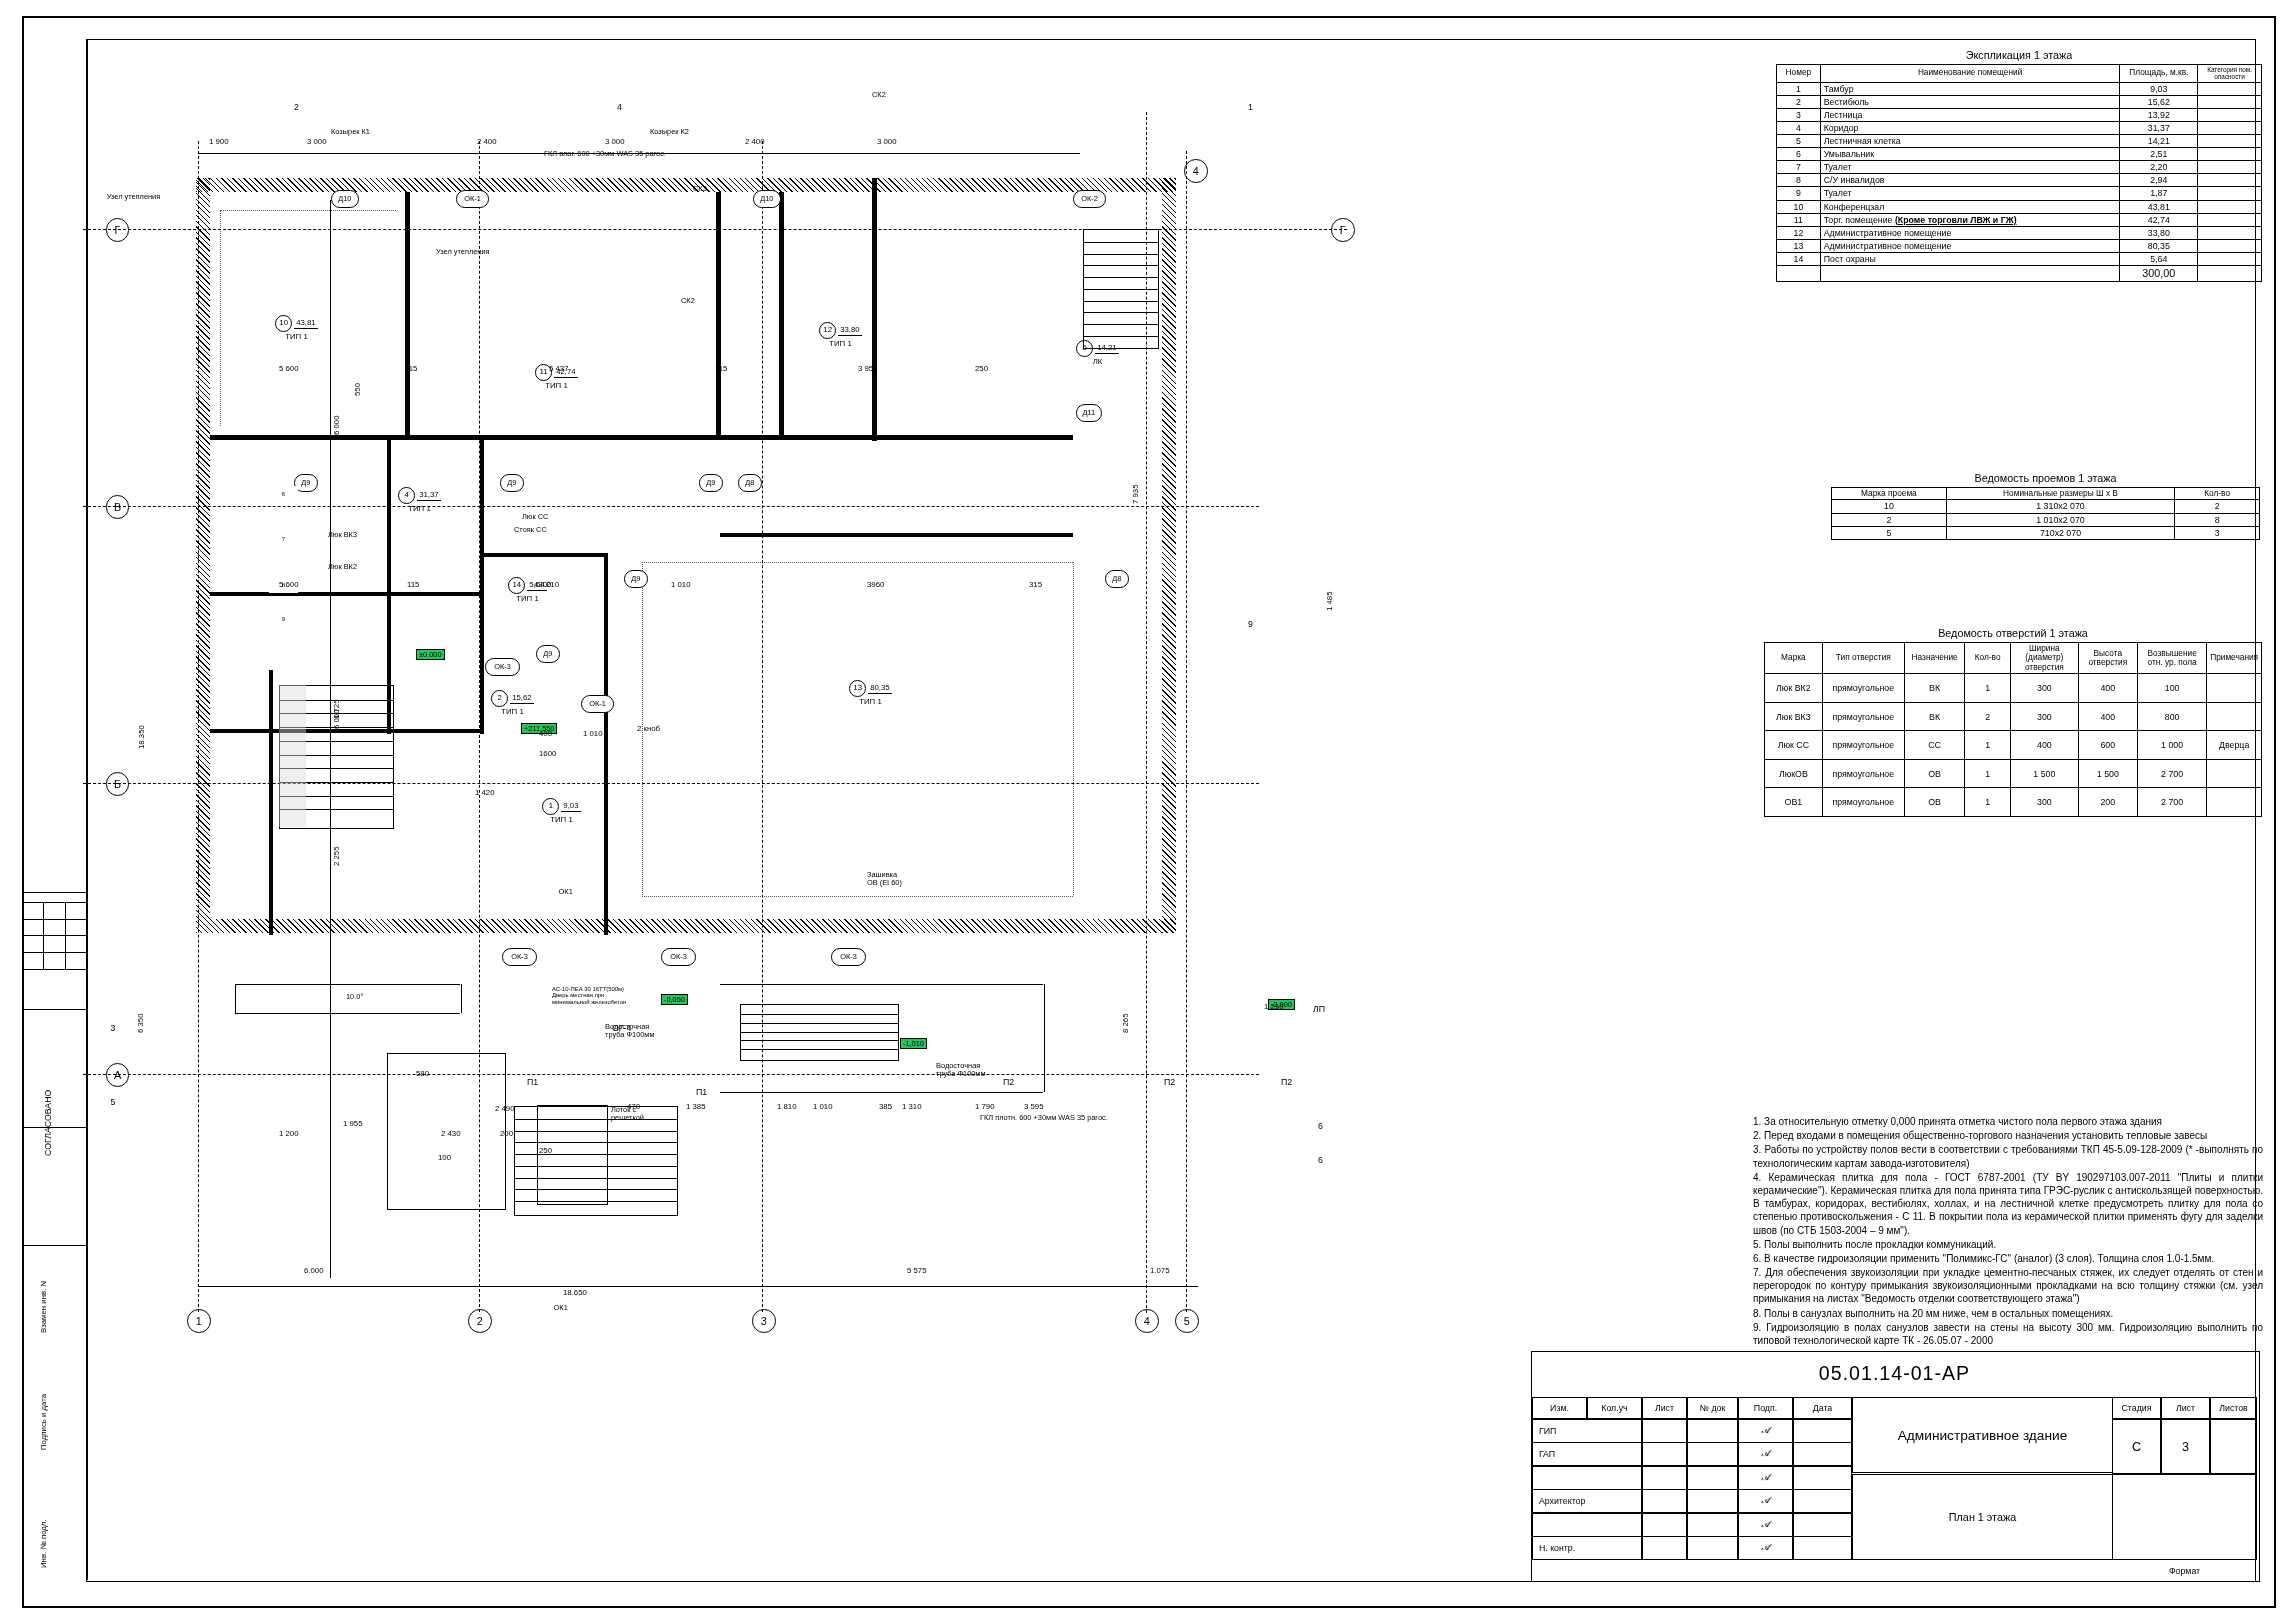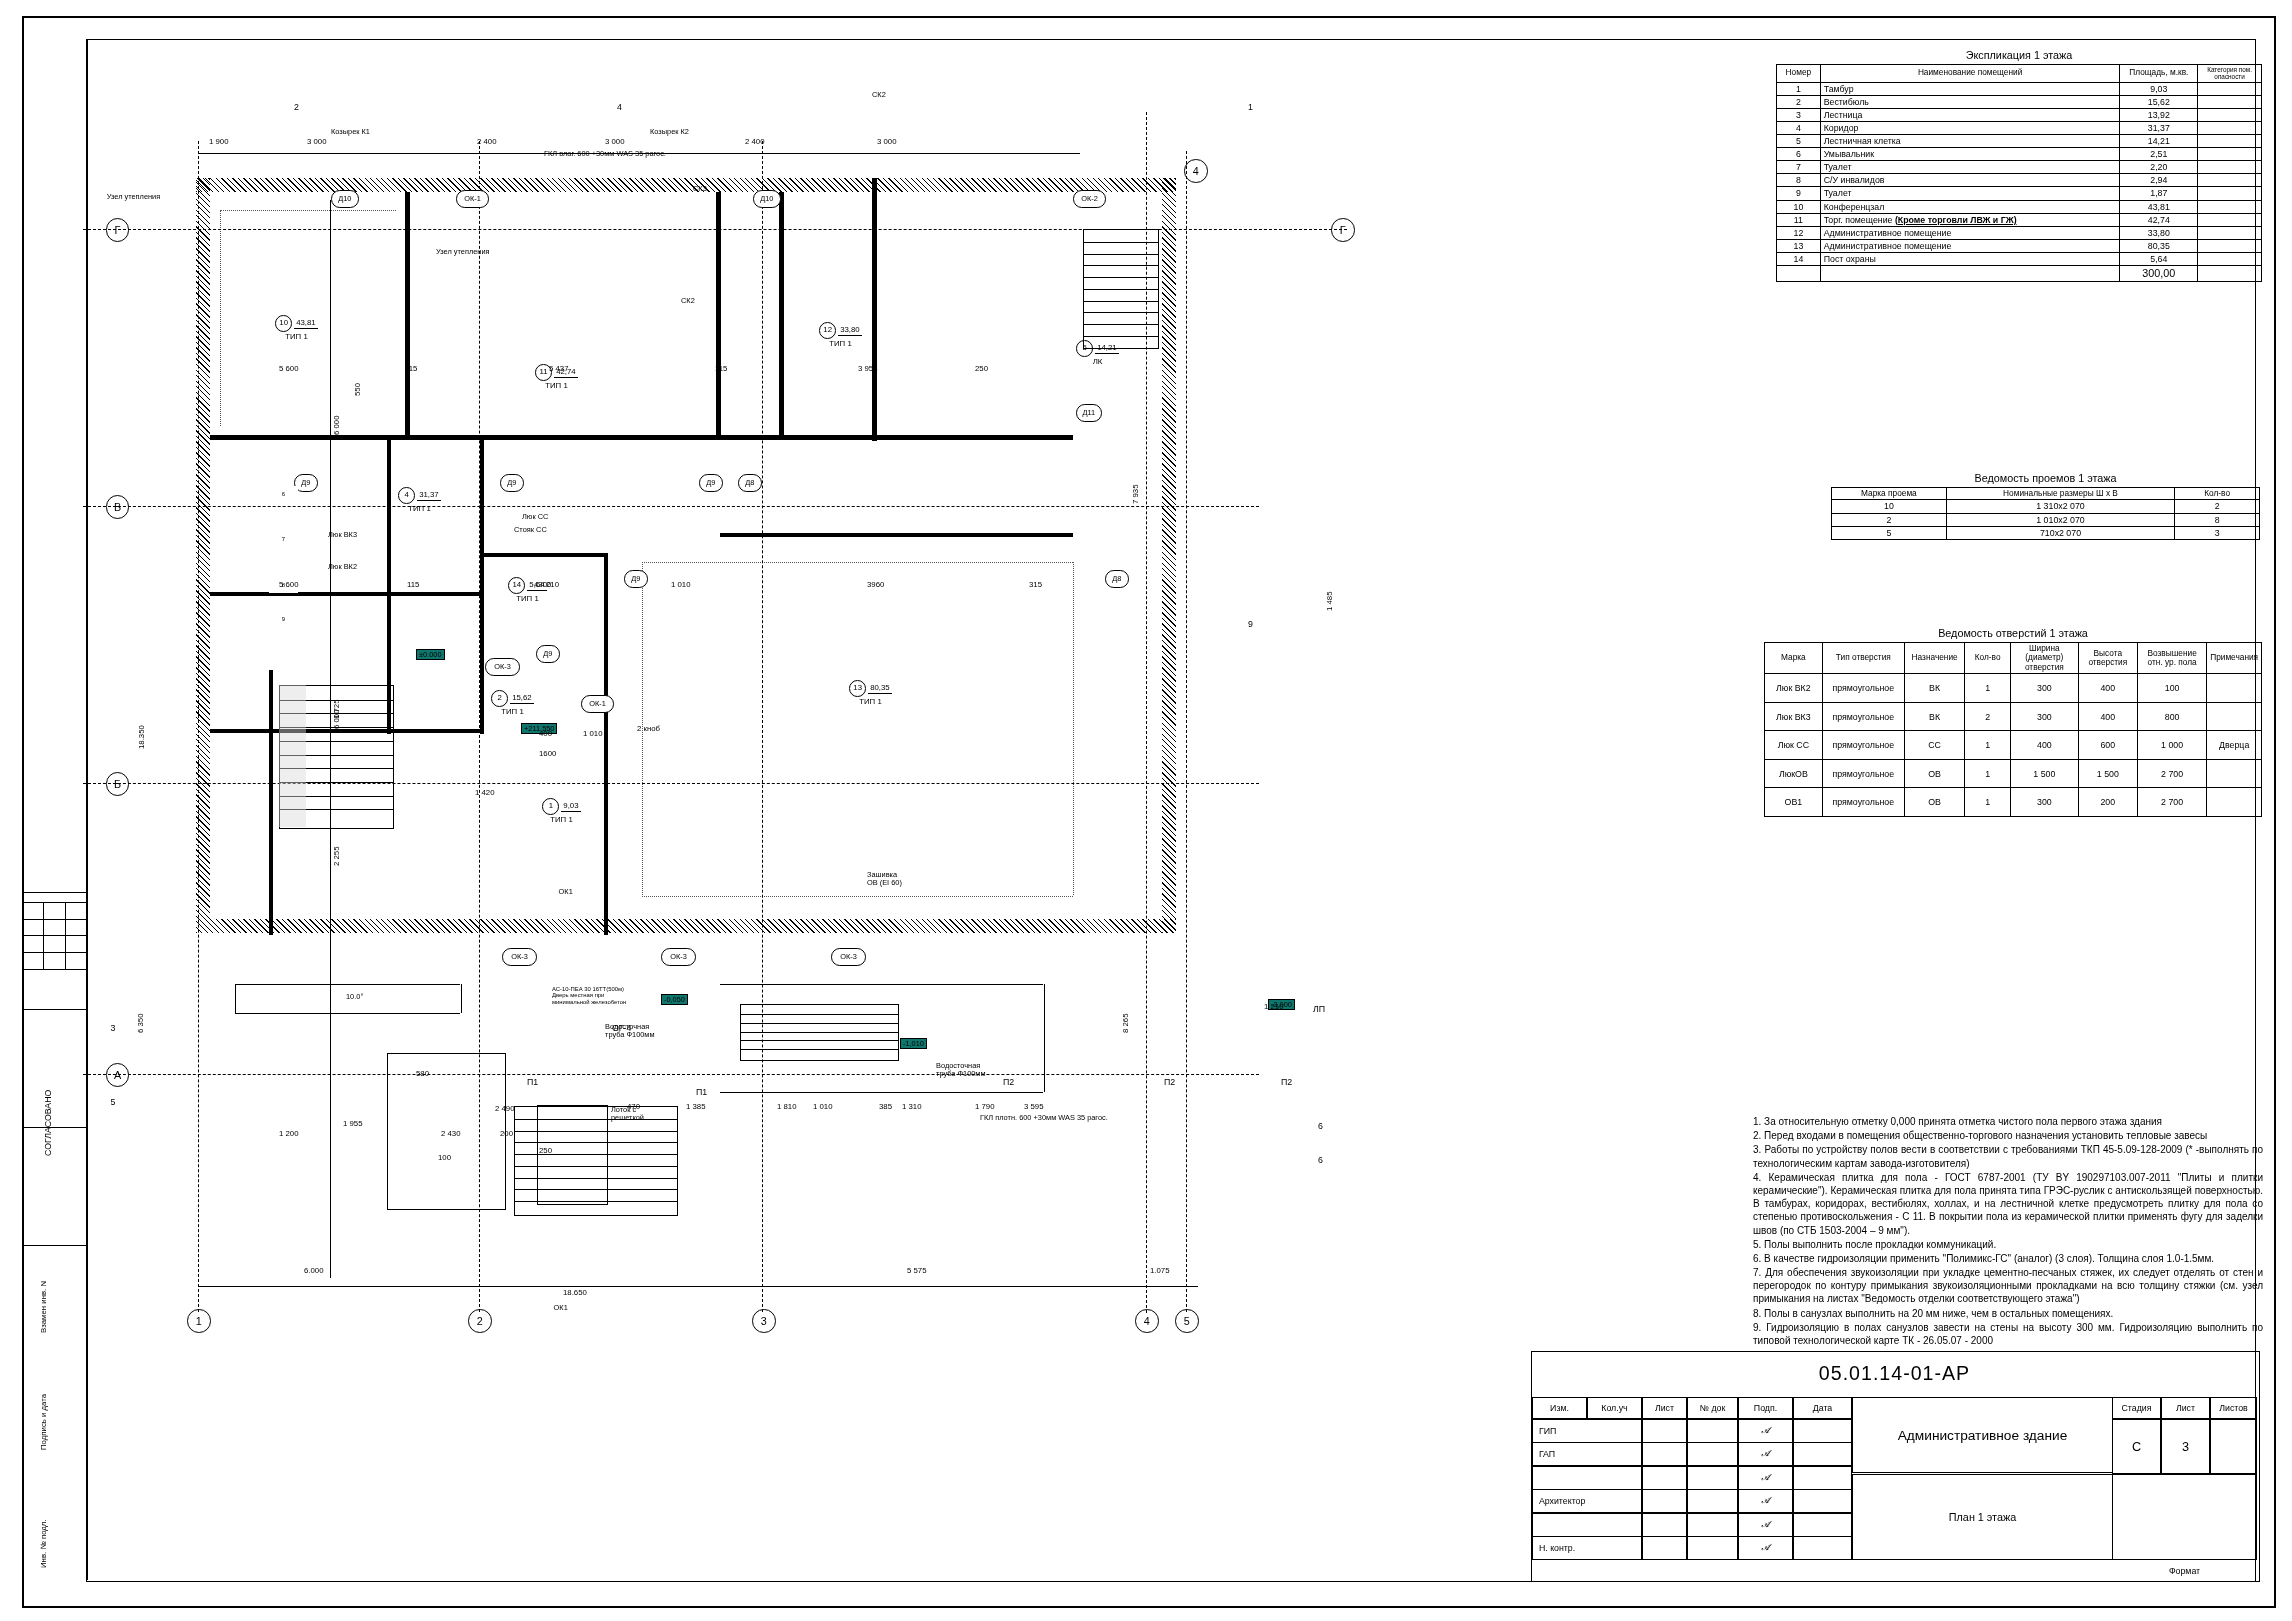--- a/index.html
+++ b/index.html
@@ -48,21 +48,21 @@
   .axis{position:absolute;border:1.2px solid #000;border-radius:50%;background:#fff;display:flex;align-items:center;justify-content:center;font-size:10.8px;}
   .tag{position:absolute;font-size:7.4px;white-space:nowrap;}
   .tag9{position:absolute;font-size:8.8px;white-space:nowrap;}
   .dim{position:absolute;font-size:7.8px;white-space:nowrap;}
   .dimv{position:absolute;font-size:7.8px;white-space:nowrap;transform-origin:0 0;transform:rotate(-90deg);}
   .room{position:absolute;width:45px;text-align:center;font-size:7.8px;line-height:1.25;}
   .room .num{display:inline-block;border:1px solid #000;border-radius:50%;width:14.7px;height:14.7px;line-height:13.7px;font-size:7.8px;}
   .room .a{border-bottom:1px solid #000;display:inline-block;padding:0 2px;}
   .mark{position:absolute;border:1px solid #000;border-radius:50%;background:#fff;font-size:7.4px;display:flex;align-items:center;justify-content:center;}
   .sq{position:absolute;border:1px solid #000;background:#fff;font-size:6.9px;display:flex;align-items:center;justify-content:center;}
-  .lvl{position:absolute;border:1px solid #000;background:#0f766e;font-size:7.4px;padding:0 2px;}
+  .lvl{position:absolute;border:1px solid #000;background:#22c55e;font-size:7.4px;padding:0 2px;}
   .stair{position:absolute;}
   .stair i{position:absolute;background:#000;height:1px;left:0;right:0;}
   .grayfill{position:absolute;background:#d9d9d9;}
   .underline{text-decoration:underline;}
   .bold{font-weight:bold;}
 </style>
 </head>
 <body>
 
 <div class="sheet">

